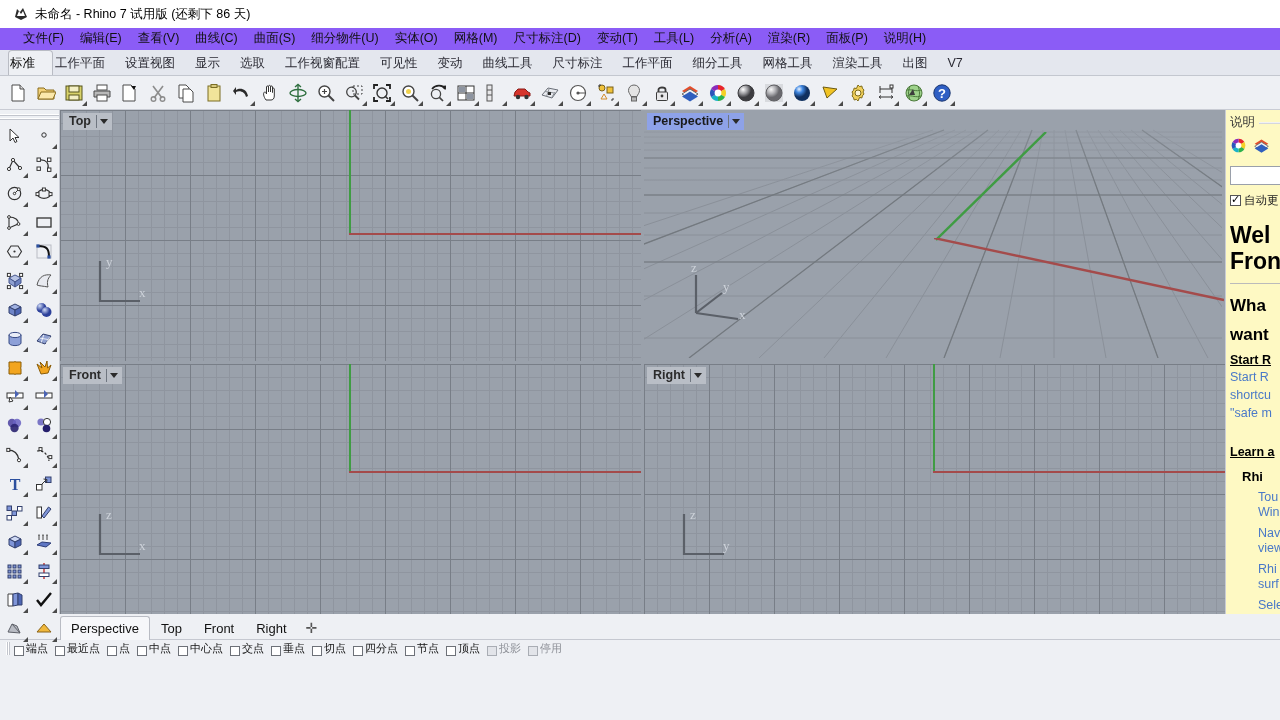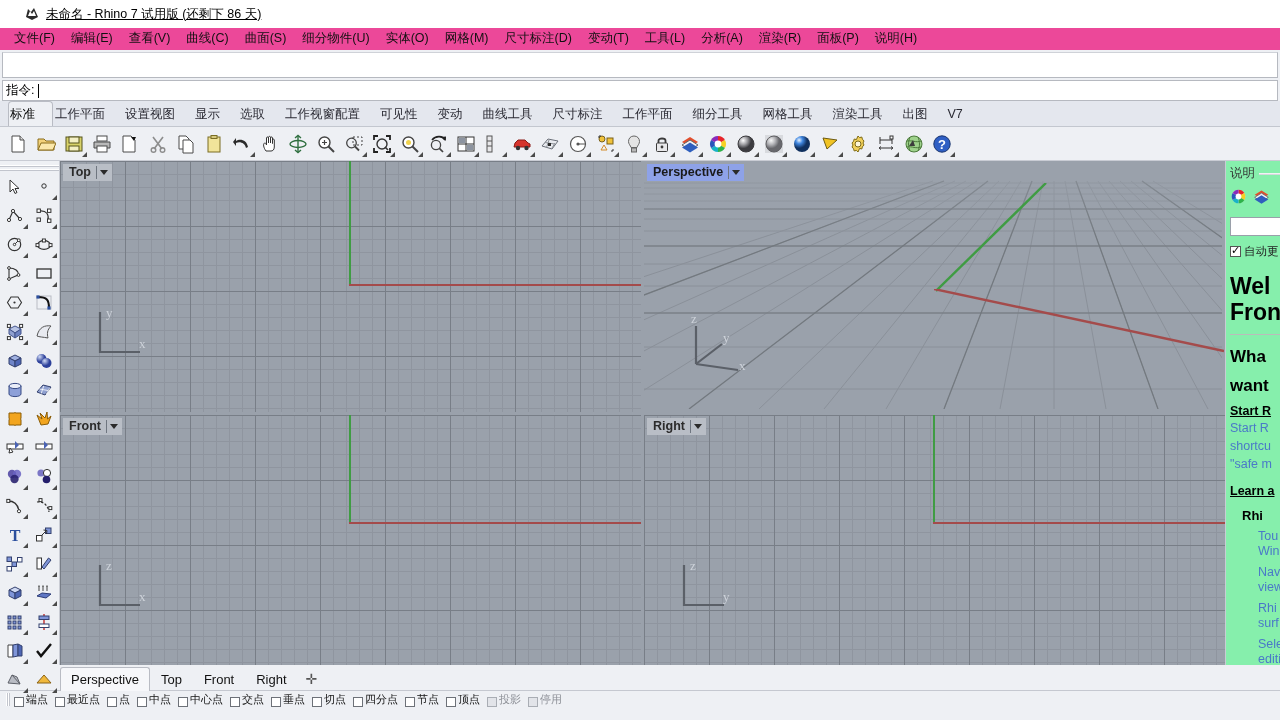--- a/index.html
+++ b/index.html
@@ -8,35 +8,35 @@
     overflow: hidden;
     font-family: "Liberation Sans", "DejaVu Sans", sans-serif;
     background: #eef0f4;
     -webkit-font-smoothing: none;
   }
   #app { position: relative; width: 1280px; height: 720px; }
 
   
   .titlebar {
     height: 28px; display: flex; align-items: center;
-    background: #ffffff; padding-left: 24px; gap: 6px; text-decoration: underline;
+    background: #ffffff; padding-left: 13px; gap: 6px;
   }
   .titlebar .t-icon {
     width: 16px; height: 16px; position: relative; flex: none;
   }
   .titlebar .t-icon svg { display:block; }
   .titlebar .t-text {
     font-size: 12.5px; color: #000; white-space: nowrap;
     letter-spacing: 0px;
   }
 
   
   .menubar {
     height: 22px; display: flex; align-items: center;
-    background: #ec4899; padding-left: 6px;
+    background: #8b5cf6; padding-left: 15px;
   }
   .menubar .mi {
     font-size: 12.5px; color: #111; padding: 2px 8px 3px 8px;
     white-space: nowrap; cursor: default;
   }
 
   
   .cmd-wrap { background:#eef0f4; padding: 2px 0 0 0; }
   .cmd-history {
     height: 26px; background: #ffffff;
@@ -160,21 +160,21 @@
   }
 
   .axis-icon { position: absolute; z-index: 4; }
   .axis-icon svg { display:block; }
 
   
   .persp { background: #9aa1ab; }
 
   
   .rightpanel {
-    width: 55px; flex: none; background: #86efac;
+    width: 55px; flex: none; background: #fef9c3;
     border-left: 1px solid #c9ccd4;
     position: relative; overflow: hidden;
     padding: 4px 0 0 4px;
   }
   .rp-title { font-size: 12.5px; color:#333; }
   .rp-titlerow { display:flex; align-items:center; gap:4px; }
   .rp-rule { flex:1; height:2px; background:linear-gradient(#fff,#c7cad2); }
   .rp-icons { display:flex; gap:6px; margin-top:6px; }
   .rp-search {
     margin-top: 8px; height: 19px; background:#fff;
@@ -257,27 +257,20 @@
     <span class="mi">网格(M)</span>
     <span class="mi">尺寸标注(D)</span>
     <span class="mi">变动(T)</span>
     <span class="mi">工具(L)</span>
     <span class="mi">分析(A)</span>
     <span class="mi">渲染(R)</span>
     <span class="mi">面板(P)</span>
     <span class="mi">说明(H)</span>
   </div>
 
-  <div class="cmd-wrap">
-    <div class="cmd-history"></div>
-    <div class="cmd-line">
-      <span class="cmd-label">指令:</span>
-      <span class="caret"></span>
-    </div>
-  </div>
 
   <div class="tabstrip">
     <div class="tab active">标准</div>
     <div class="tab">工作平面</div>
     <div class="tab">设置视图</div>
     <div class="tab">显示</div>
     <div class="tab">选取</div>
     <div class="tab">工作视窗配置</div>
     <div class="tab">可见性</div>
     <div class="tab">变动</div>
@@ -993,21 +986,21 @@
       <div class="rp-html">
         <div class="rp-h1">Wel</div>
         <div class="rp-h1">Front</div>
         <div class="rp-hr"></div>
         <div class="rp-h2">Wha</div>
         <div class="rp-h2">want</div>
         <div class="rp-h3">Start R</div>
         <div class="rp-p">Start R</div>
         <div class="rp-p">shortcu</div>
         <div class="rp-p">"safe m</div>
-        <div class="rp-h3" style="margin-top:12px;">Learn a</div>
+        <div class="rp-h3" style="margin-top:24px;">Learn a</div>
         <div class="rp-sub">Rhi</div>
         <div class="rp-link">Tou</div>
         <div class="rp-link" style="margin-top:0">Win</div>
         <div class="rp-link">Nav</div>
         <div class="rp-link" style="margin-top:0">view</div>
         <div class="rp-link">Rhi</div>
         <div class="rp-link" style="margin-top:0">surf</div>
         <div class="rp-link">Sele</div>
         <div class="rp-link" style="margin-top:0">editi</div>
       </div>

